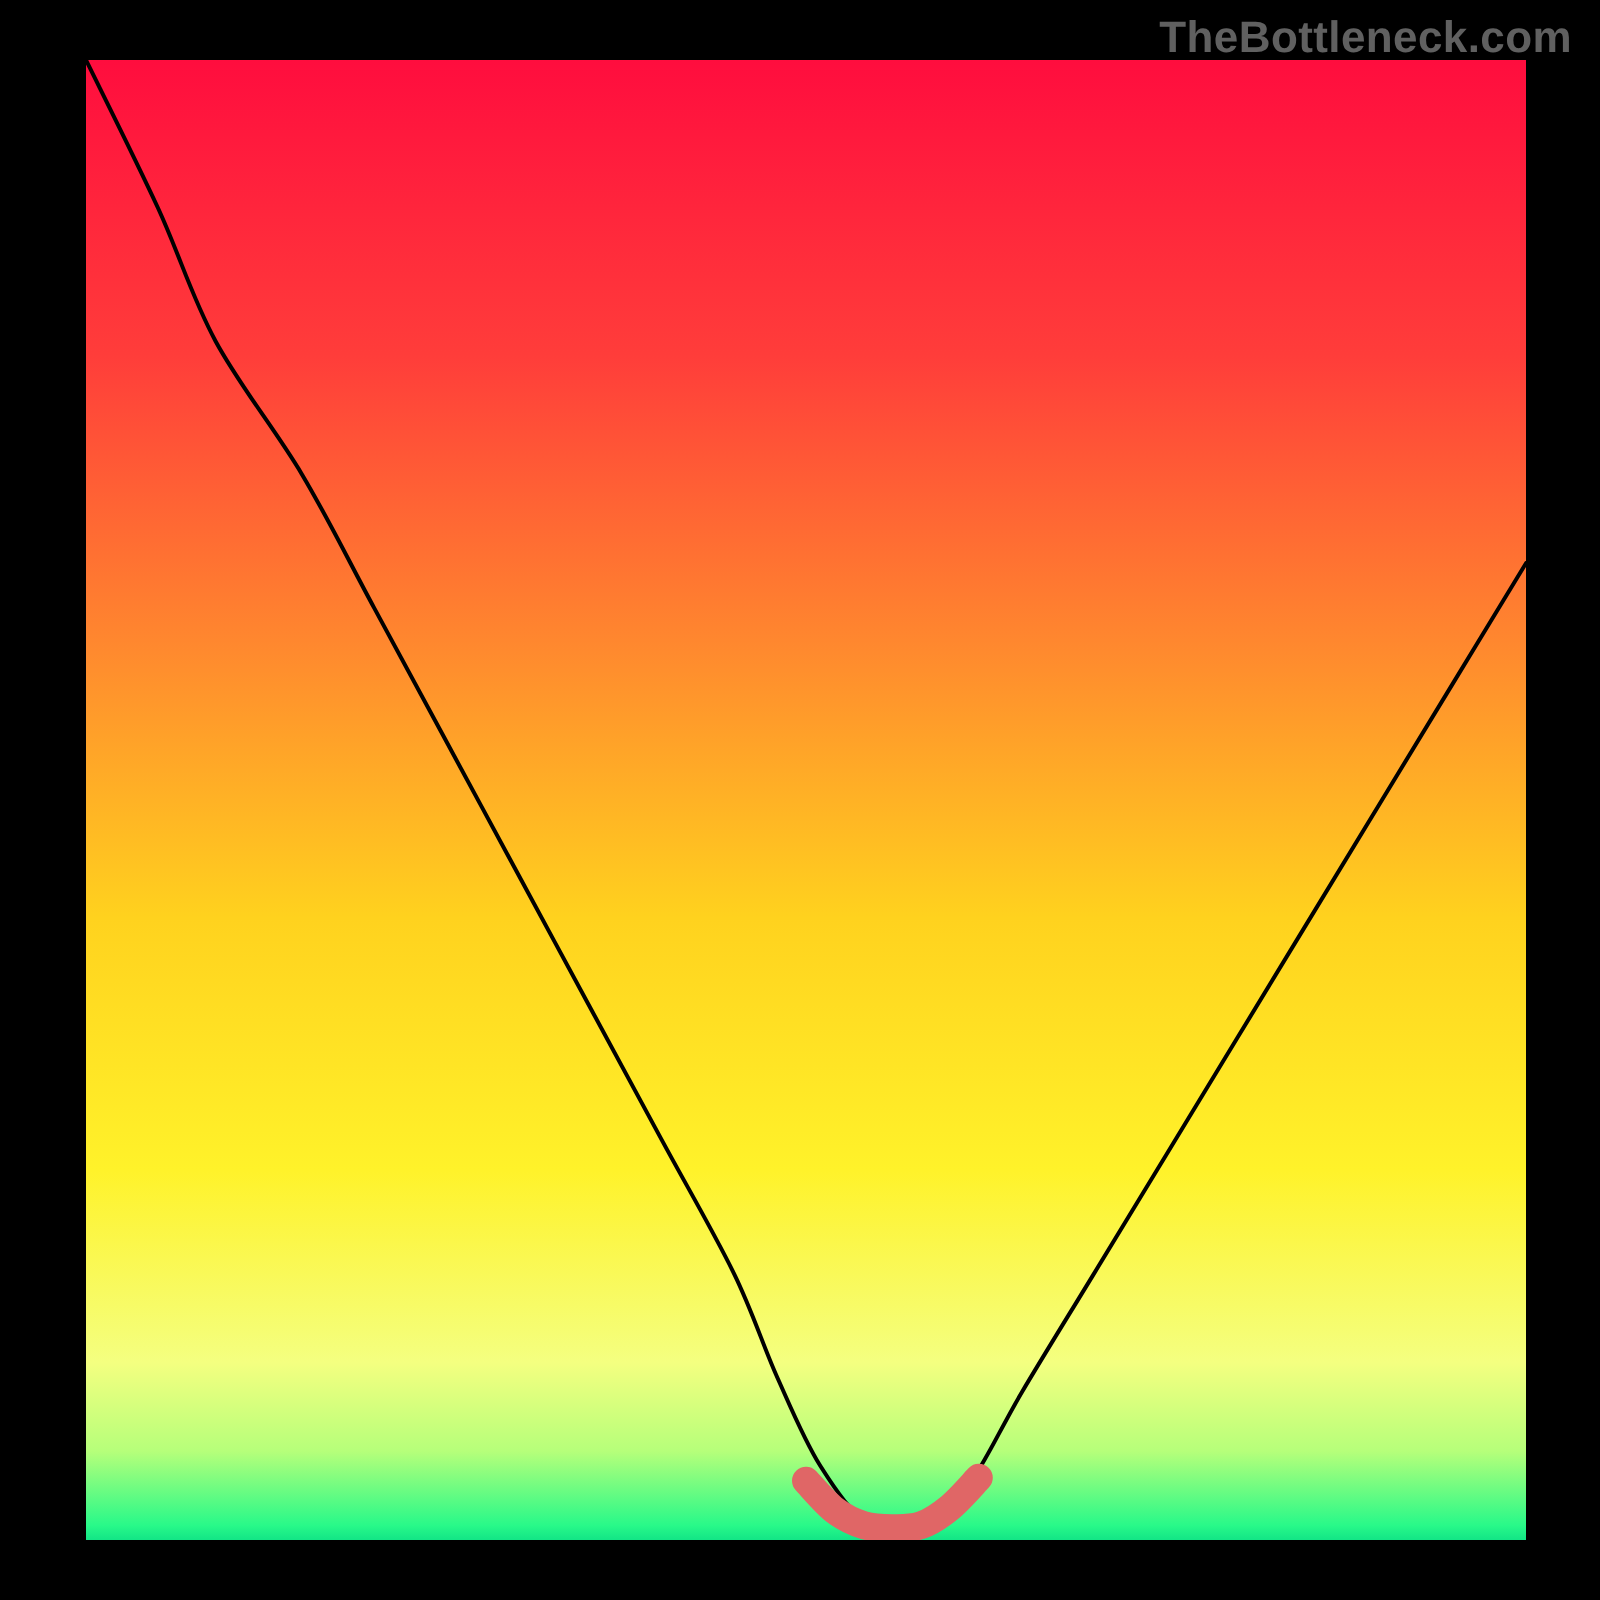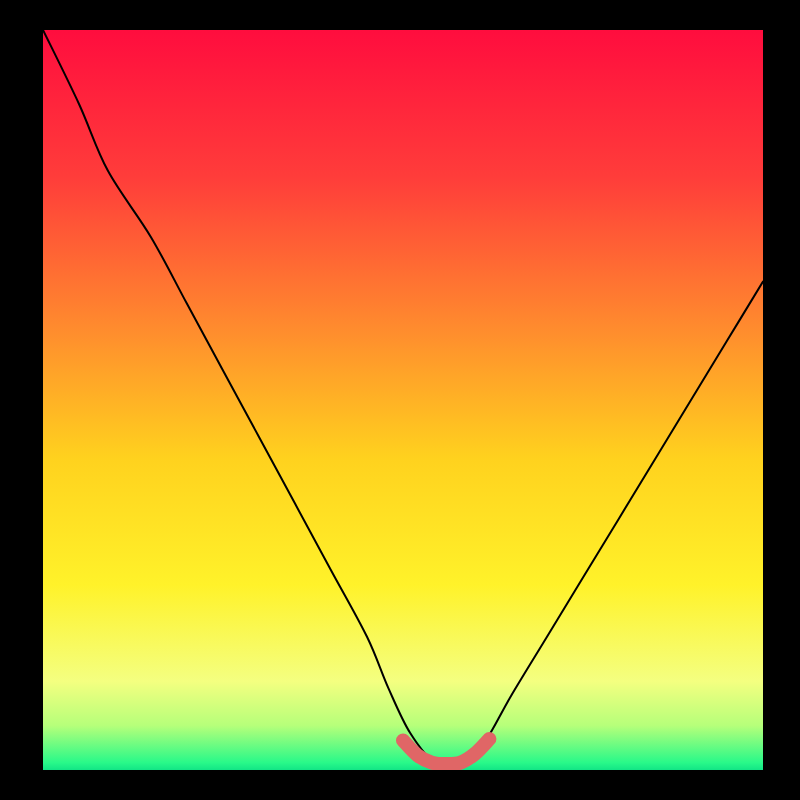--- a/index.html
+++ b/index.html
@@ -37,20 +37,21 @@
   }
   svg {
     display: block;
   }
 </style>
 </head>
 <body>
 
 <div class="frame">
 
+  <div class="watermark">TheBottleneck.com</div>
 
   <div class="plot-wrapper">
     <svg id="chart-svg" width="720" height="740" viewBox="0 0 720 740" preserveAspectRatio="none">
       <defs>
         <linearGradient id="bg-grad" x1="0" y1="0" x2="0" y2="1">
             <stop offset="0%" stop-color="#ff0d3e"></stop>
             <stop offset="20%" stop-color="#ff3d3a"></stop>
             <stop offset="40%" stop-color="#ff8a2e"></stop>
             <stop offset="57.99999999999999%" stop-color="#ffd21e"></stop>
             <stop offset="75%" stop-color="#fff22a"></stop>

